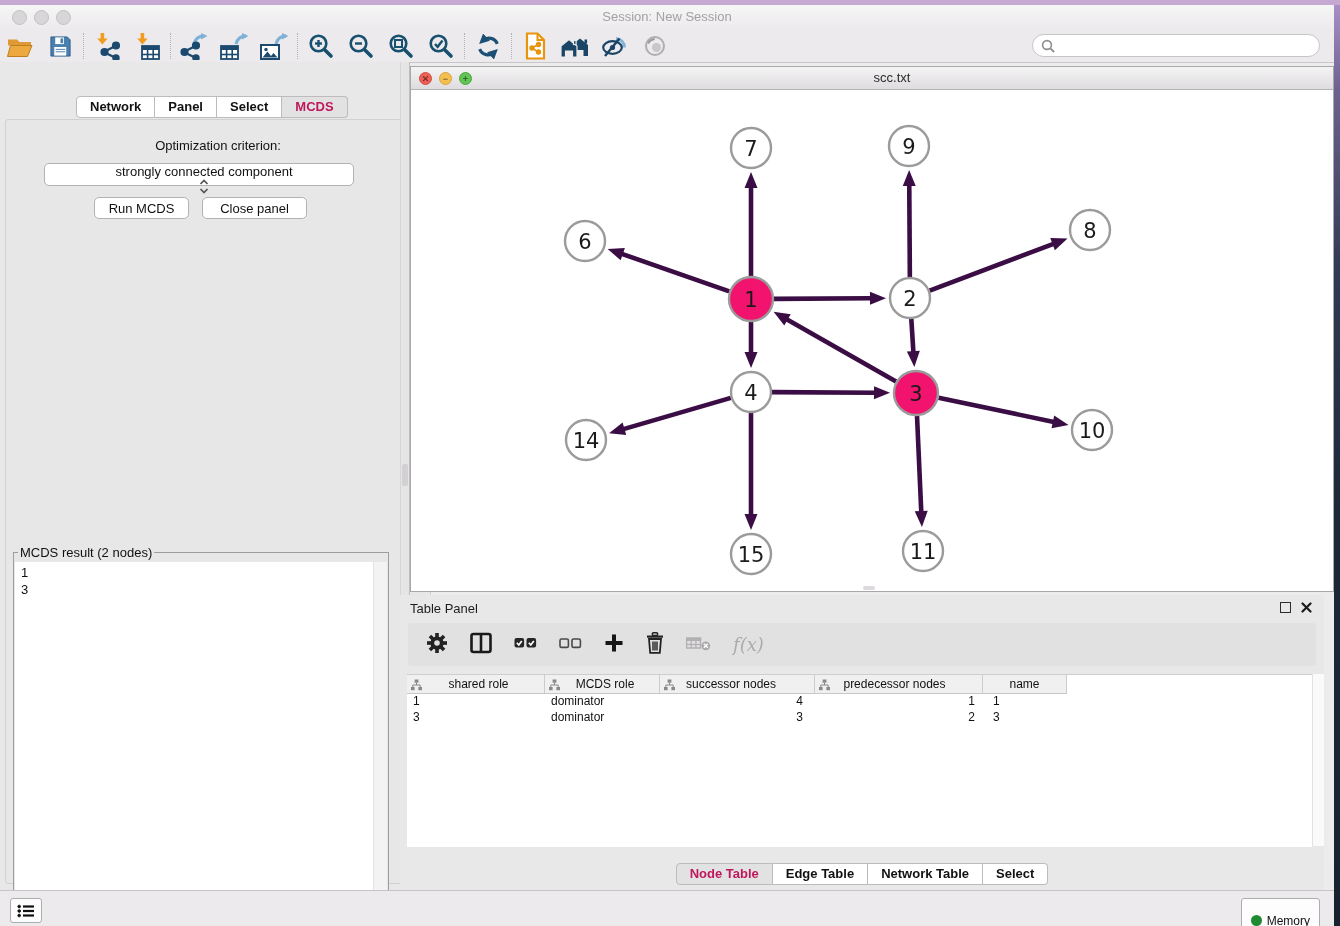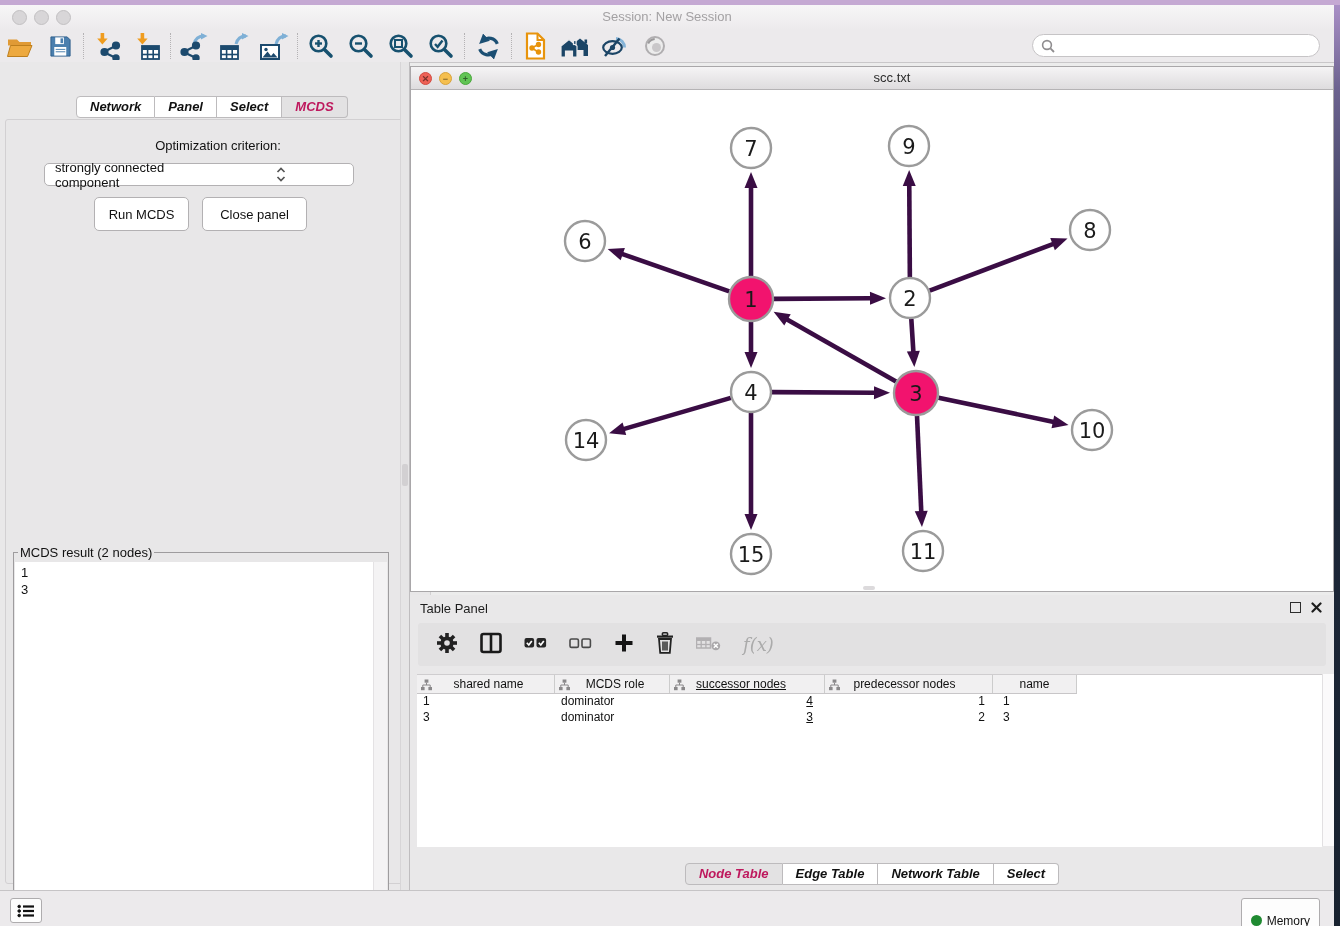--- a/index.html
+++ b/index.html
@@ -30,35 +30,35 @@
     border:1px solid #c6c4c6;border-radius:12px;display:flex;align-items:center;padding-left:8px;box-sizing:border-box;}
   #search-input{border:none;outline:none;flex:1;font-size:12px;background:transparent;height:18px;}
 
   
   #control-panel{left:0;top:62px;width:400px;height:828px;background:#e9e8e9;}
   #cp-header{position:absolute;left:0;top:0;width:100%;height:30px;}
   #cp-title{position:absolute;left:13px;top:9px;font-size:13px;color:#1d1d1d;}
   .panel-float{width:9px;height:9px;border:1.5px solid #2d2d2d;display:inline-block;background:transparent;}
   .hdr-icons{position:absolute;display:flex;gap:10px;align-items:center;}
   #cp-header .hdr-icons{right:14px;top:9px;}
-  .seg-bar{display:flex;font-style:italic;}
+  .seg-bar{display:flex;}
   .seg{height:20px;line-height:20px;padding:0 13px;background:#fff;border:1px solid #bdbbbd;
     border-left:none;font-size:13px;font-weight:600;color:#111;}
   .seg:first-child{border-left:1px solid #bdbbbd;border-radius:4px 0 0 4px;}
   .seg:last-child{border-radius:0 4px 4px 0;}
   .seg.sel{background:#e3e2e3;color:#be185d;}
   #cp-tabs{position:absolute;left:76px;top:34px;}
   #cp-body{position:absolute;left:5px;top:57px;width:388px;height:763px;background:#e8e7e8;
     border:1px solid #d2d0d2;border-radius:3px;padding-left:36px;}
   #opt-label{position:absolute;left:0;top:18px;width:100%;text-align:center;font-size:13px;color:#111;}
   #criterion-select{position:absolute;left:38px;top:43px;width:310px;height:23px;background:#fff;
-    border:1px solid #b3b1b3;border-radius:5px;display:flex;align-items:center;box-sizing:border-box;}
+    border:1px solid #b3b1b3;border-radius:5px;display:flex;align-items:center;box-sizing:border-box;flex-direction:column;}
   #criterion-select span{flex:1;padding-left:10px;font-size:13px;color:#111;}
   #criterion-select .stepper{width:20px;display:flex;justify-content:center;}
-  .cp-btn{position:absolute;top:77px;height:34px;background:#fff;border:1px solid #b3b1b3;
+  .cp-btn{position:absolute;top:77px;height:22px;background:#fff;border:1px solid #b3b1b3;
     border-radius:5px;font-size:13px;color:#111;display:flex;align-items:center;justify-content:center;box-sizing:border-box;}
   #run-btn{left:88px;width:95px;}
   #closepanel-btn{left:196px;width:105px;}
   #result-fieldset{position:absolute;left:7px;top:425px;width:374px;height:372px;
     border:1px solid #9e9c9e;margin:0;padding:0;background:#e8e7e8;}
   #result-fieldset legend{font-size:13px;color:#111;margin-left:4px;padding:0 2px;}
   #result-area{position:absolute;left:1px;top:2px;right:1px;bottom:1px;background:#fff;overflow:hidden;}
   #result-text{position:absolute;left:6px;top:2px;font-size:13px;line-height:17px;color:#111;font-family:"Liberation Sans",sans-serif;}
   #result-scroll{position:absolute;right:0;top:0;width:13px;height:100%;background:#f4f3f4;border-left:1px solid #e4e2e4;}
 
@@ -76,37 +76,37 @@
   .mac-light{width:13px;height:13px;border-radius:50%;display:flex;align-items:center;justify-content:center;
     font-size:9px;font-weight:bold;color:rgba(0,0,0,.5);box-sizing:border-box;}
   .mac-red{background:#ee6156;border:1px solid #d24b41;}
   .mac-yellow{background:#f5bf4f;border:1px solid #d8a33b;}
   .mac-green{background:#61c454;border:1px solid #4aa73c;}
   #nw-title{width:100%;text-align:center;line-height:22px;font-size:13px;color:#2b2b2b;margin-left:20px;}
   #graph-svg{position:absolute;left:0;top:23px;}
   #canvas-grip{position:absolute;left:452px;bottom:1px;width:12px;height:4px;background:#dcdadc;border-radius:2px;}
 
   
-  #table-panel{left:410px;top:595px;width:924px;height:295px;background:#e9e8e9;}
+  #table-panel{left:400px;top:595px;width:924px;height:295px;background:#e9e8e9;}
   #tp-title{position:absolute;left:10px;top:6px;font-size:13px;color:#1d1d1d;}
   #table-panel .hdr-icons{right:12px;top:7px;}
   #tp-toolbar{position:absolute;left:8px;top:28px;width:908px;height:43px;background:#e2e1e2;
     border-radius:3px;display:flex;align-items:center;gap:22px;padding-left:18px;box-sizing:border-box;}
   #fx-label{font-family:"DejaVu Serif",serif;font-style:italic;font-size:18px;color:#ababab;}
   #tp-table{position:absolute;left:7px;top:79px;width:905px;height:172px;background:#fff;border-top:1px solid #cfcdcf;}
   #tp-scroll{position:absolute;left:912px;top:79px;width:11px;height:172px;background:#fbfafb;border-left:1px solid #e2e0e2;}
   .th-row{display:flex;height:19px;background:#f1f0f1;border-bottom:1px solid #c8c6c8;width:660px;box-sizing:border-box;}
   .th{display:flex;align-items:center;justify-content:center;position:relative;
     border-right:1px solid #ccc;font-size:12px;color:#111;box-sizing:border-box;}
   .th .tree-ic{position:absolute;left:4px;top:4px;}
   .td-row{display:flex;height:16px;font-size:12px;color:#111;}
   .td{box-sizing:border-box;overflow:hidden;white-space:nowrap;}
   .c0{width:138px;padding-left:6px;}
   .c1{width:115px;padding-left:6px;}
-  .c2{width:155px;text-align:right;padding-right:12px;text-decoration:underline;}
+  .c2{width:155px;text-align:right;padding-right:12px;}
   .c3{width:168px;text-align:right;padding-right:8px;}
   .c4{width:84px;padding-left:10px;}
   #tp-tabs{position:absolute;left:0;top:268px;width:100%;display:flex;justify-content:center;}
 
   
   #status-bar{left:0;top:890px;width:1334px;height:36px;background:#eceaec;border-top:1px solid #c6c4c6;box-sizing:border-box;}
   #status-left-btn{position:absolute;left:10px;top:7px;width:30px;height:23px;background:#fdfdfd;
     border:1px solid #aeacae;border-radius:3px;display:flex;align-items:center;justify-content:center;}
   #memory-btn{position:absolute;right:14px;top:7px;height:23px;background:#fdfdfd;border:1px solid #aeacae;
     border-radius:3px;display:flex;align-items:center;gap:5px;padding:10px 9px;font-size:12px;color:#111;}
@@ -527,21 +527,21 @@
       <div class="th c0">
           <svg class="tree-ic" width="11" height="12" viewBox="0 0 11 12">
             <rect x="3.6" y="0.5" width="3.8" height="3.2" fill="#8a888a"></rect>
             <line x1="5.5" y1="3.7" x2="5.5" y2="6" stroke="#8a888a"></line>
             <line x1="1.8" y1="6" x2="9.2" y2="6" stroke="#8a888a"></line>
             <line x1="1.8" y1="6" x2="1.8" y2="8" stroke="#8a888a"></line>
             <line x1="9.2" y1="6" x2="9.2" y2="8" stroke="#8a888a"></line>
             <rect x="0" y="8" width="3.6" height="3.2" fill="#8a888a"></rect>
             <rect x="7.4" y="8" width="3.6" height="3.2" fill="#8a888a"></rect>
           </svg>
-          <span>shared name</span>
+          <span>shared role</span>
         </div>
       <div class="th c1">
           <svg class="tree-ic" width="11" height="12" viewBox="0 0 11 12">
             <rect x="3.6" y="0.5" width="3.8" height="3.2" fill="#8a888a"></rect>
             <line x1="5.5" y1="3.7" x2="5.5" y2="6" stroke="#8a888a"></line>
             <line x1="1.8" y1="6" x2="9.2" y2="6" stroke="#8a888a"></line>
             <line x1="1.8" y1="6" x2="1.8" y2="8" stroke="#8a888a"></line>
             <line x1="9.2" y1="6" x2="9.2" y2="8" stroke="#8a888a"></line>
             <rect x="0" y="8" width="3.6" height="3.2" fill="#8a888a"></rect>
             <rect x="7.4" y="8" width="3.6" height="3.2" fill="#8a888a"></rect>

